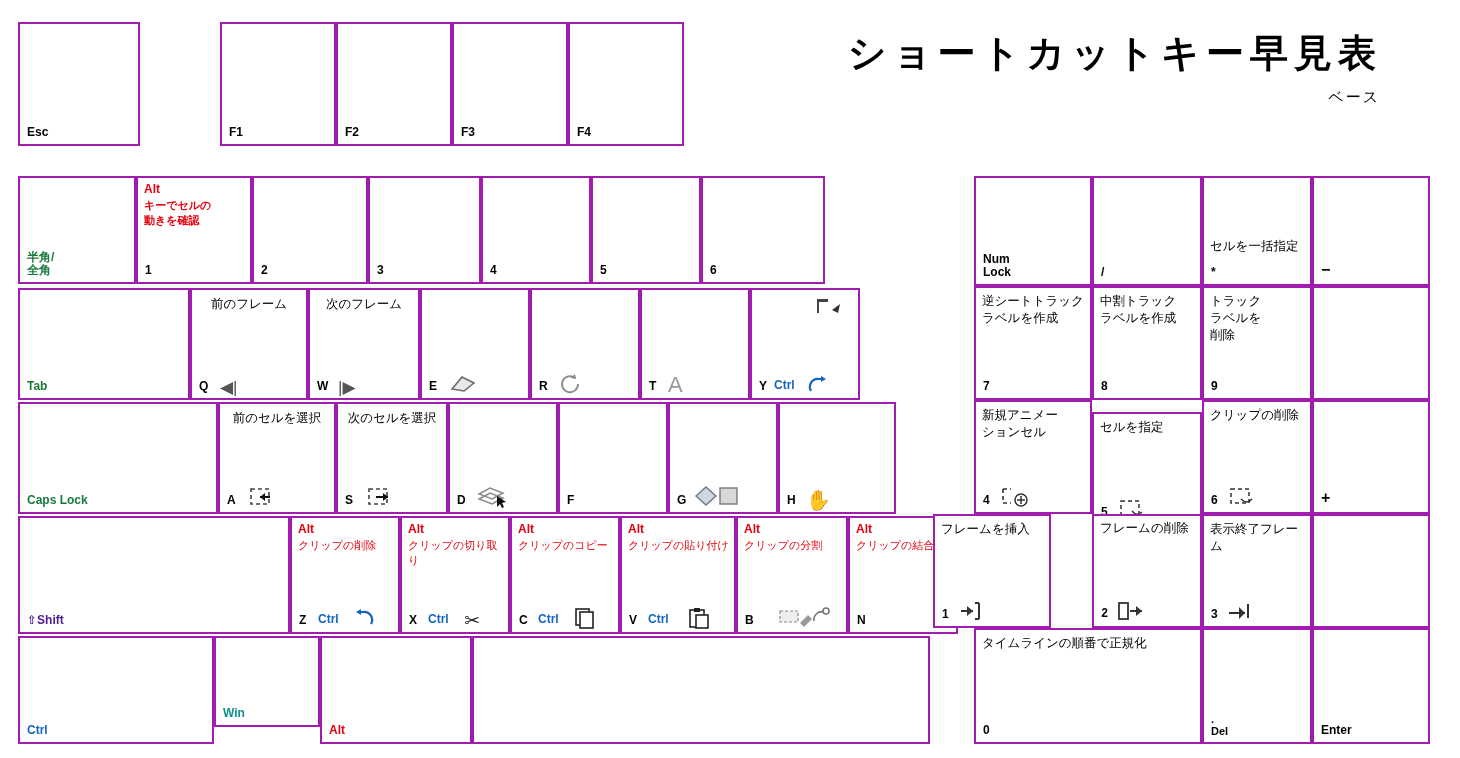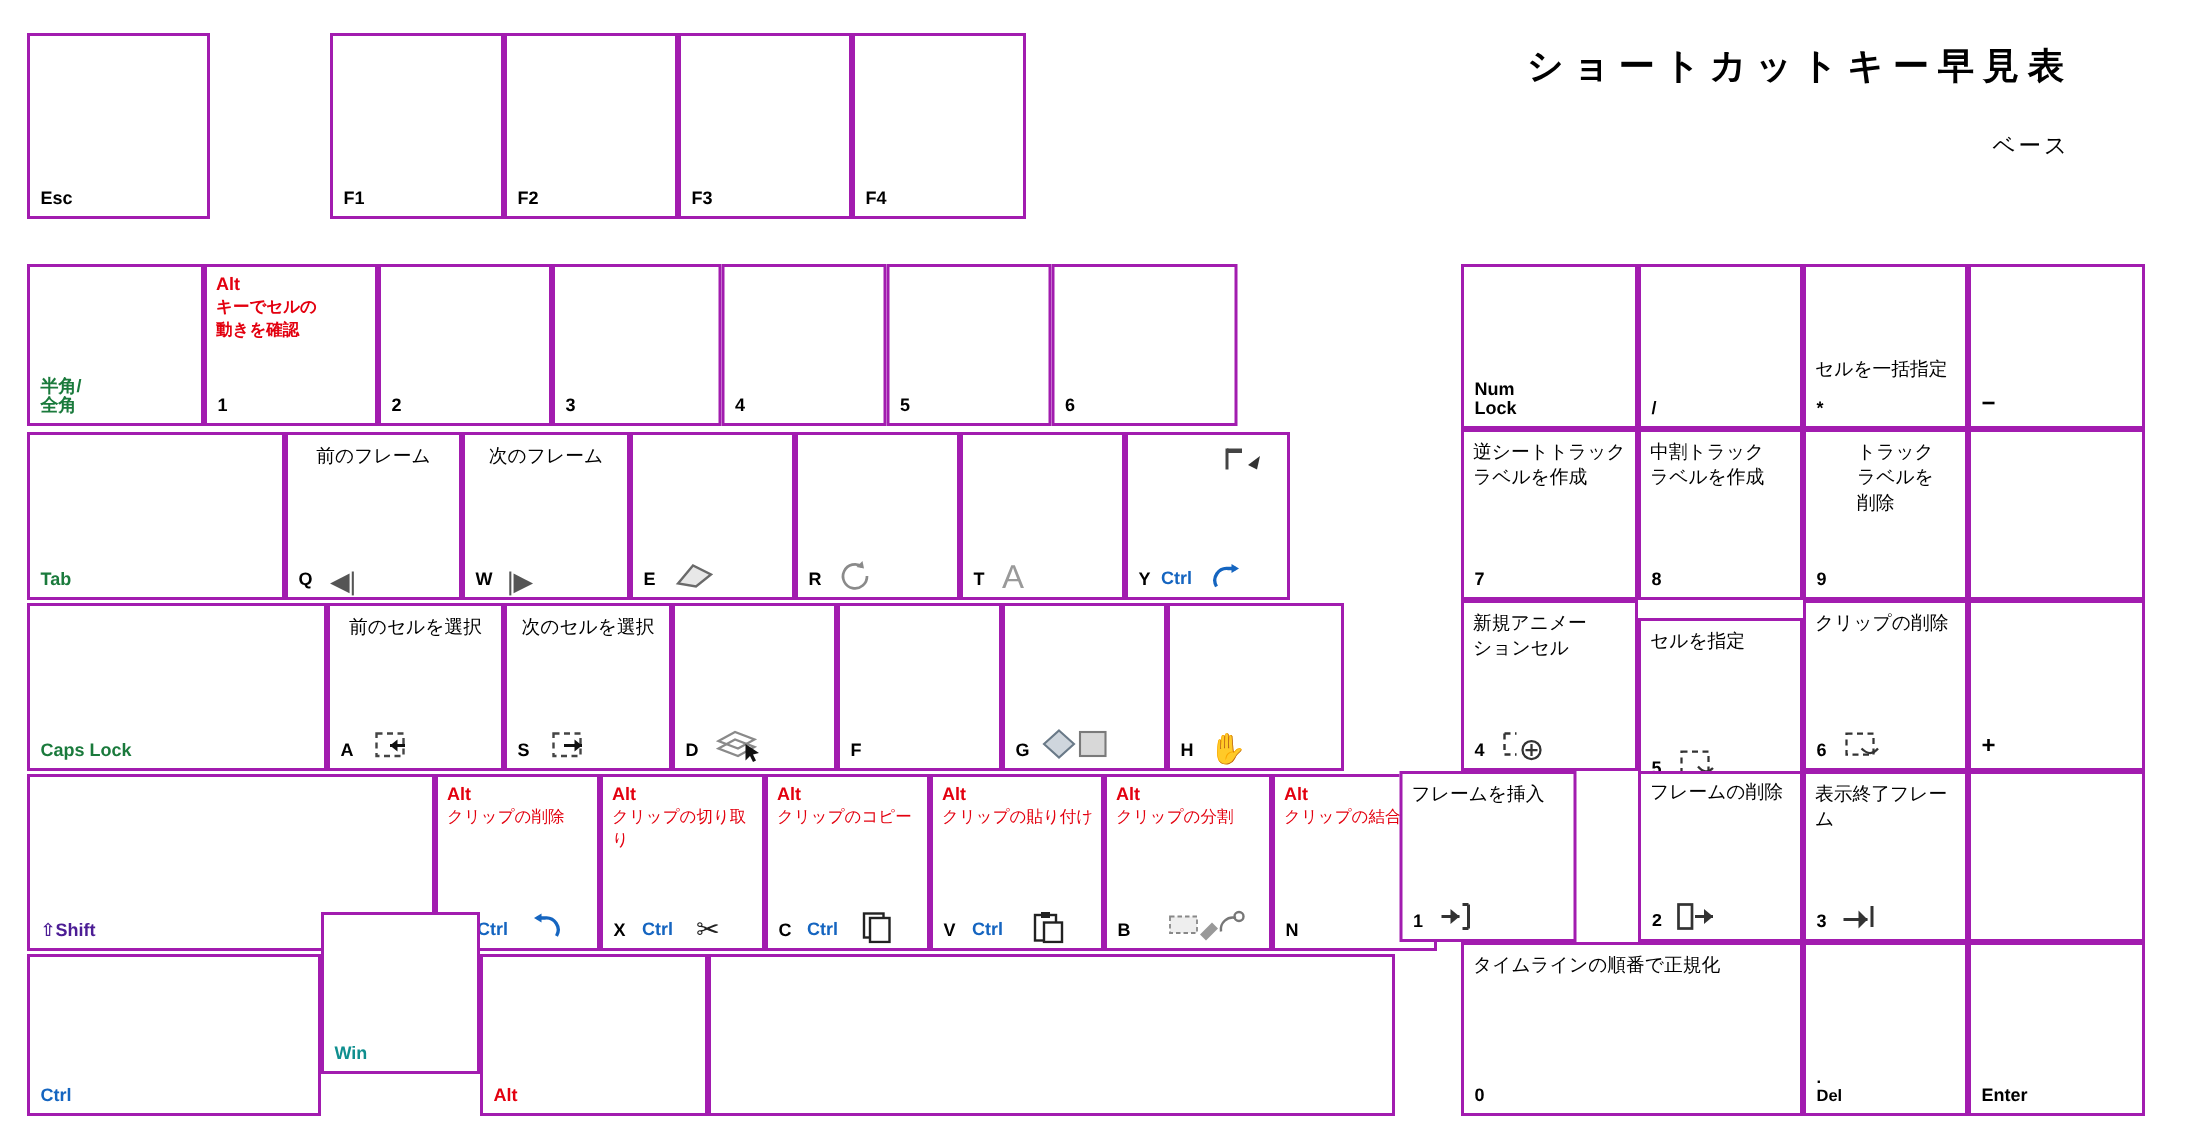--- a/index.html
+++ b/index.html
@@ -34,21 +34,21 @@
   }
   .altnote .alt{color:#e3000f;font-weight:bold;display:block;font-size:12px;}
   .altnote .small{font-size:11px;color:#e3000f;}
   .mod{
     position:absolute;font-size:12px;font-weight:bold;color:#1565c0;
   }
   .glyph{
     position:absolute;font-size:17px;color:#555;line-height:1;
   }
   .title{
-    position:absolute;right:78px;top:28px;font-size:24px;font-weight:bold;letter-spacing:6px;
+    position:absolute;right:78px;top:28px;font-size:38px;font-weight:bold;letter-spacing:6px;
     font-family:"Liberation Sans","DejaVu Sans",sans-serif;
   }
   .subtitle{
     position:absolute;right:80px;top:88px;font-size:15px;letter-spacing:2px;
   }
   svg{display:block;}
 </style>
 </head>
 <body>
 
@@ -277,21 +277,21 @@
   <div class="altnote">
     <span class="alt">Alt</span>
     <span class="small">クリップの結合</span>
   </div>
   <span class="num">N</span>
 </div>
 
 <div class="key" style="left:18px;top:636px;width:196px;height:108px;">
   <span class="klabel blue">Ctrl</span>
 </div>
-<div class="key" style="left:214px;top:608px;width:106px;height:108px;">
+<div class="key" style="left:214px;top:636px;width:106px;height:91px;">
   <span class="klabel teal">Win</span>
 </div>
 <div class="key" style="left:320px;top:636px;width:152px;height:108px;">
   <span class="klabel red">Alt</span>
 </div>
 <div class="key" style="left:472px;top:636px;width:458px;height:108px;">
   <span class="klabel black"></span>
 </div>
 
 <div class="key" style="left:974px;top:176px;width:118px;height:110px;">
@@ -313,21 +313,21 @@
   <div class="desc" style="white-space:pre-line;">逆シートトラック
 ラベルを作成</div>
   <span class="num">7</span>
 </div>
 <div class="key" style="left:1092px;top:286px;width:110px;height:114px;">
   <div class="desc" style="white-space:pre-line;">中割トラック
 ラベルを作成</div>
   <span class="num">8</span>
 </div>
 <div class="key" style="left:1202px;top:286px;width:110px;height:114px;">
-  <div class="desc" style="white-space:pre-line;margin-left:28px;">トラック
+  <div class="desc" style="white-space:pre-line;">トラック
 ラベルを
 削除</div>
   <span class="num">9</span>
 </div>
 <div class="key" style="left:1312px;top:286px;width:118px;height:114px;"></div>
 
 <div class="key" style="left:974px;top:400px;width:118px;height:114px;">
   <div class="desc" style="white-space:pre-line;">新規アニメー
 ションセル</div>
   <span class="num">4</span>

